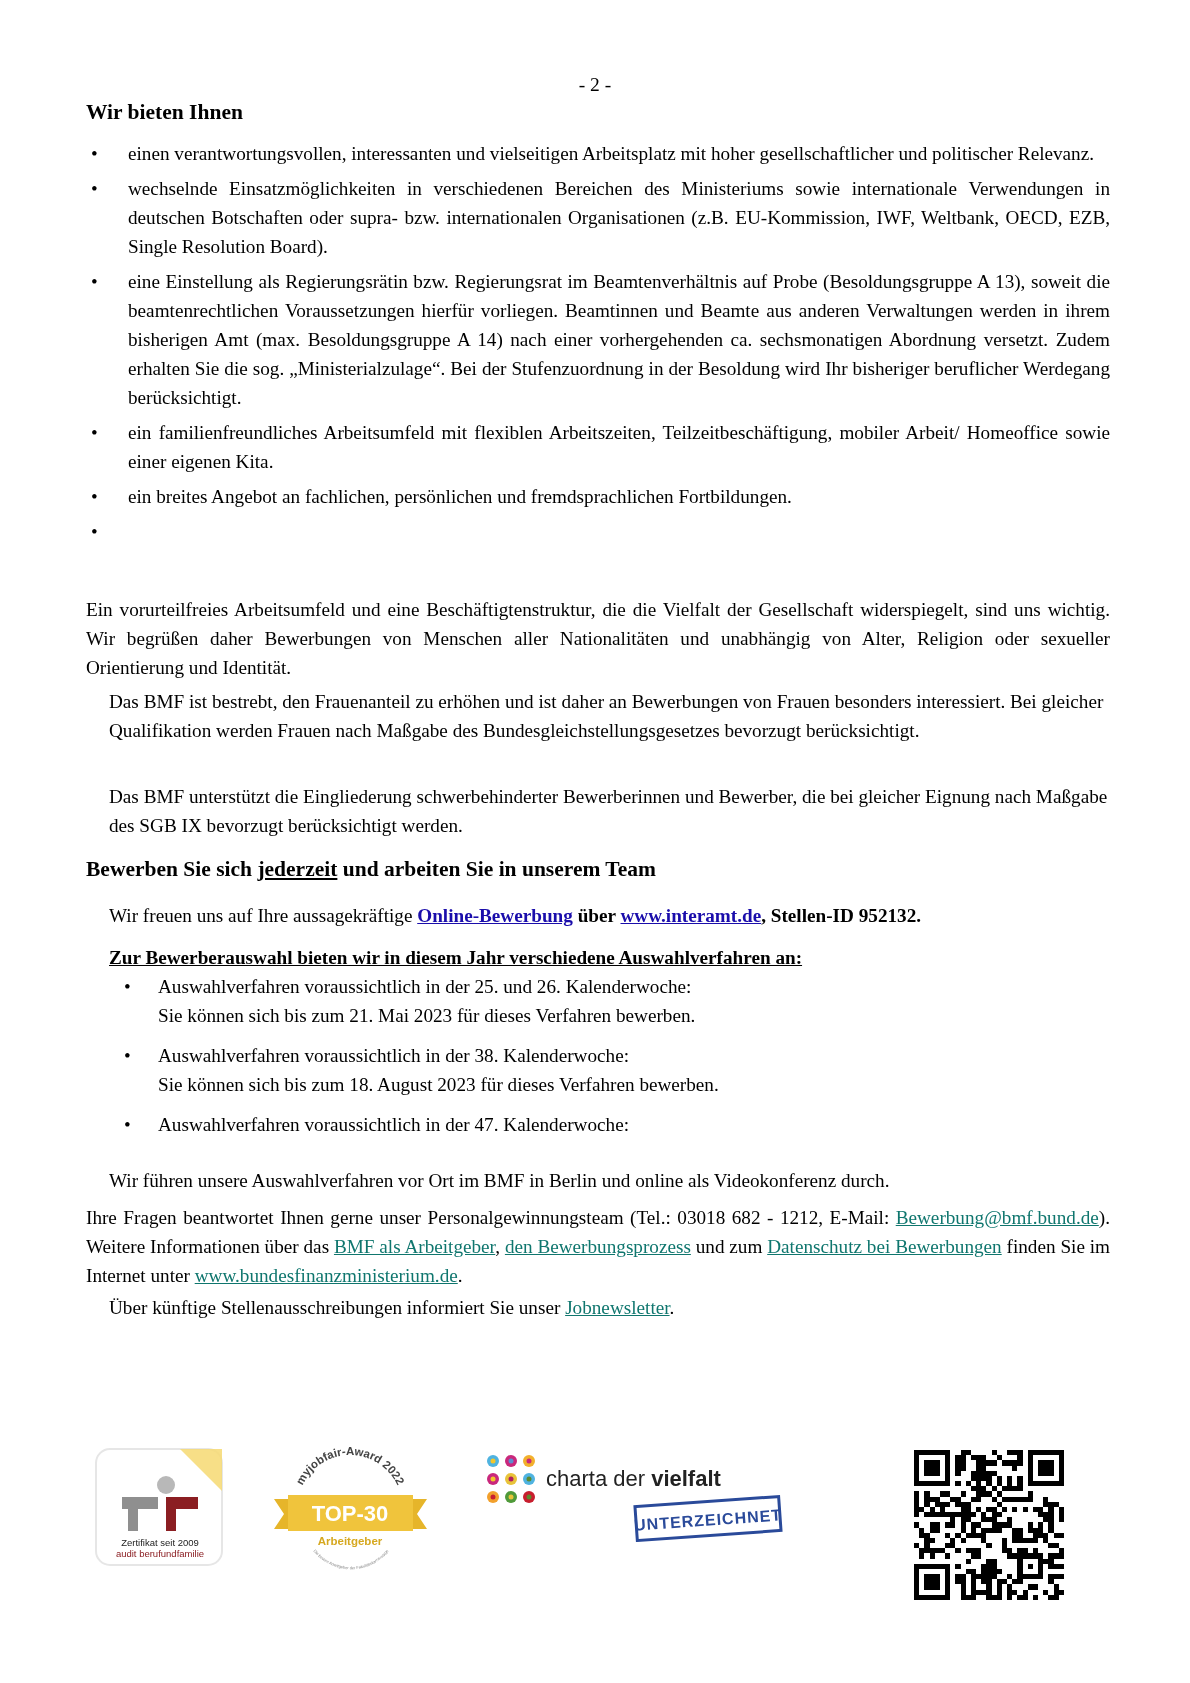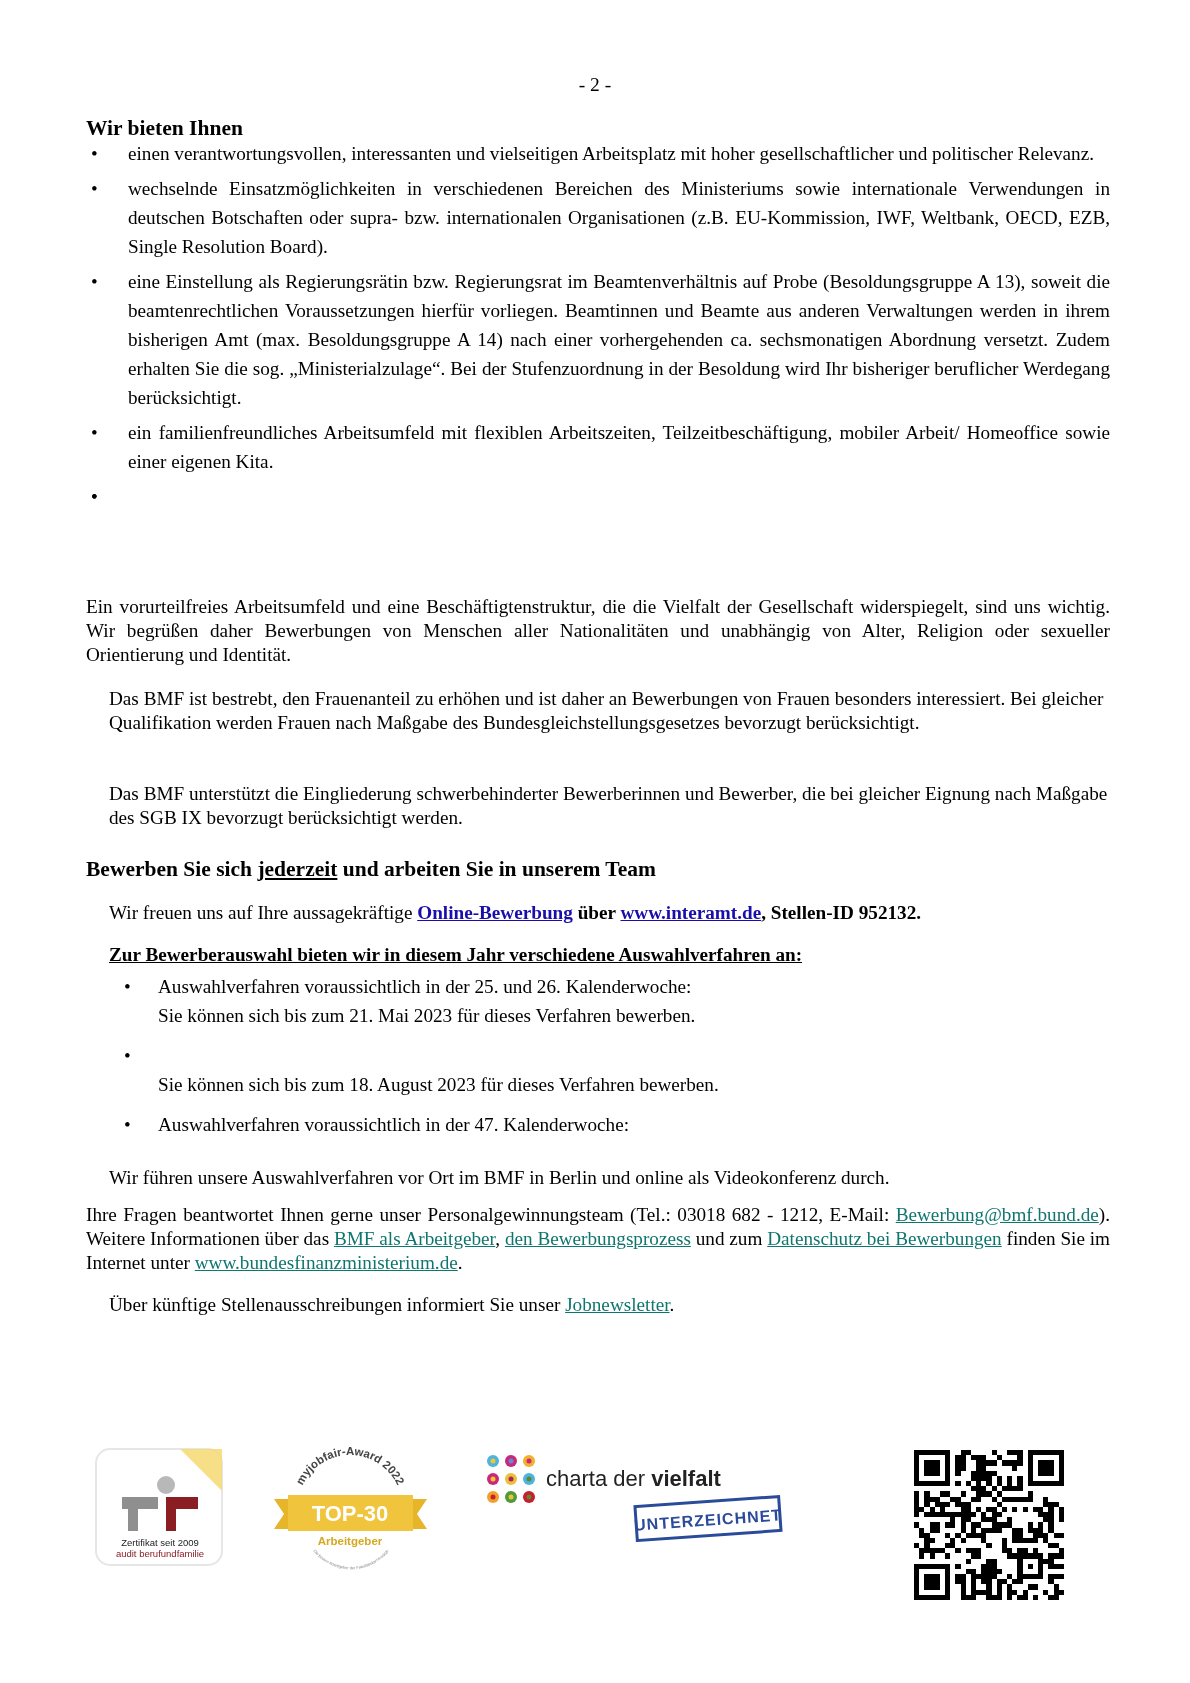--- a/index.html
+++ b/index.html
@@ -5,62 +5,62 @@
   html, body { margin: 0; padding: 0; background: #ffffff; }
   body {
     width: 1190px; height: 1683px; position: relative; overflow: hidden;
     font-family: "Liberation Serif", serif; color: #000; font-size: 19.2px;
   }
   .page-num { position: absolute; top: 74px; left: 0; width: 1190px; text-align: center; font-size: 19.5px; }
   .h { position: absolute; left: 86px; font-weight: bold; font-size: 21.5px; }
   .blist { position: absolute; left: 86px; width: 1024px; margin: 0; padding: 0; list-style: none; }
   .blist li { position: relative; padding-left: 42px; line-height: 29px; text-align: justify; margin-bottom: 6px; }
   .blist li .bul { position: absolute; left: 5px; top: 0; }
-  .para { position: absolute; left: 86px; width: 1024px; line-height: 24px; text-align: justify; margin: 0; }
+  .para { position: absolute; left: 86px; width: 1024px; line-height: 29px; text-align: justify; margin: 0; }
   .para.left { text-align: left; margin-left: 23px; }
   a.lnk { color: #1a0dab; text-decoration: underline; }
   a.lnk2 { color: #0f766e; text-decoration: underline; }
   .slist { position: absolute; left: 120px; width: 900px; margin: 0; padding: 0; list-style: none; }
   .slist li { position: relative; padding-left: 38px; line-height: 29px; margin-bottom: 11px; }
   .slist li .bul { position: absolute; left: 4px; top: 0; }
   .logo { position: absolute; }
 </style>
 </head>
 <body>
 
 <div class="page-num">- 2 -</div>
 
-<div class="h" style="top:116px;">Wir bieten Ihnen</div>
+<div class="h" style="top:100px;">Wir bieten Ihnen</div>
 
 <ul class="blist" style="top:139px;">
   <li><span class="bul">•</span><span>einen verantwortungsvollen, interessanten und vielseitigen Arbeitsplatz mit hoher gesellschaftlicher und politischer Relevanz.</span></li>
   <li><span class="bul">•</span><span>wechselnde Einsatzmöglichkeiten in verschiedenen Bereichen des Ministeriums sowie internationale Verwendungen in deutschen Botschaften oder supra- bzw. internationalen Organisationen (z.B. EU-Kommission, IWF, Weltbank, OECD, EZB, Single Resolution Board).</span></li>
   <li><span class="bul">•</span><span>eine Einstellung als Regierungsrätin bzw. Regierungsrat im Beamtenverhältnis auf Probe (Besoldungsgruppe A 13), soweit die beamtenrechtlichen Voraussetzungen hierfür vorliegen. Beamtinnen und Beamte aus anderen Verwaltungen werden in ihrem bisherigen Amt (max. Besoldungsgruppe A 14) nach einer vorhergehenden ca. sechsmonatigen Abordnung versetzt. Zudem erhalten Sie die sog. „Ministerialzulage“. Bei der Stufenzuordnung in der Besoldung wird Ihr bisheriger beruflicher Werdegang berücksichtigt.</span></li>
   <li><span class="bul">•</span><span>ein familienfreundliches Arbeitsumfeld mit flexiblen Arbeitszeiten, Teilzeitbeschäftigung, mobiler Arbeit/ Homeoffice sowie einer eigenen Kita.</span></li>
-  <li><span class="bul">•</span></li>
+  <li><span class="bul">•</span><span>ein breites Angebot an fachlichen, persönlichen und fremdsprachlichen Fortbildungen.</span></li>
   <li><span class="bul">•</span></li>
 </ul>
 
 <p class="para" style="top:595px;">Ein vorurteilfreies Arbeitsumfeld und eine Beschäftigtenstruktur, die die Vielfalt der Gesellschaft widerspiegelt, sind uns wichtig. Wir begrüßen daher Bewerbungen von Menschen aller Nationalitäten und unabhängig von Alter, Religion oder sexueller Orientierung und Identität.</p>
 <p class="para left" style="top:687px;">Das BMF ist bestrebt, den Frauenanteil zu erhöhen und ist daher an Bewerbungen von Frauen besonders interessiert. Bei gleicher Qualifikation werden Frauen nach Maßgabe des Bundesgleichstellungsgesetzes bevorzugt berücksichtigt.</p>
 <p class="para left" style="top:782px;">Das BMF unterstützt die Eingliederung schwerbehinderter Bewerberinnen und Bewerber, die bei gleicher Eignung nach Maßgabe des SGB IX bevorzugt berücksichtigt werden.</p>
 
 <div class="h" style="top:857px;">
   <span>Bewerben Sie sich </span><u>jederzeit</u><span> und arbeiten Sie in unserem Team</span>
 </div>
 
 <p class="para left" style="top:901px;">
   <span>Wir freuen uns auf Ihre aussagekräftige </span><b><a class="lnk" href="#">Online-Bewerbung</a><span> über </span><a class="lnk" href="#">www.interamt.de</a><span>, Stellen-ID 952132.</span></b>
 </p>
 
 <p class="para left" style="top:943px; font-weight:bold;text-decoration:underline;">Zur Bewerberauswahl bieten wir in diesem Jahr verschiedene Auswahlverfahren an:</p>
 
 <ul class="slist" style="top:972px;">
   <li><span class="bul">•</span><span>Auswahlverfahren voraussichtlich in der 25. und 26. Kalenderwoche:</span><br><span>Sie können sich bis zum 21. Mai 2023 für dieses Verfahren bewerben.</span></li>
-  <li><span class="bul">•</span><br><span>Sie können sich bis zum 18. August 2023 für dieses Verfahren bewerben.</span></li>
+  <li><span class="bul">•</span><span>Auswahlverfahren voraussichtlich in der 38. Kalenderwoche:</span><br><span>Sie können sich bis zum 18. August 2023 für dieses Verfahren bewerben.</span></li>
   <li><span class="bul">•</span><span>Auswahlverfahren voraussichtlich in der 47. Kalenderwoche:</span><br></li>
 </ul>
 
 <p class="para left" style="top:1166px;">Wir führen unsere Auswahlverfahren vor Ort im BMF in Berlin und online als Videokonferenz durch.</p>
 
 <p class="para" style="top:1203px;">
   <span>Ihre Fragen beantwortet Ihnen gerne unser Personalgewinnungsteam (Tel.: 03018 682 - 1212, E-Mail: </span><a class="lnk2" href="#">Bewerbung@bmf.bund.de</a><span>). Weitere Informationen über das </span><a class="lnk2" href="#">BMF als Arbeitgeber</a><span>, </span><a class="lnk2" href="#">den Bewerbungsprozess</a><span> und zum </span><a class="lnk2" href="#">Datenschutz bei Bewerbungen</a><span> finden Sie im Internet unter </span><a class="lnk2" href="#">www.bundesfinanzministerium.de</a><span>.</span>
 </p>
 
 <p class="para left" style="top:1293px;">

